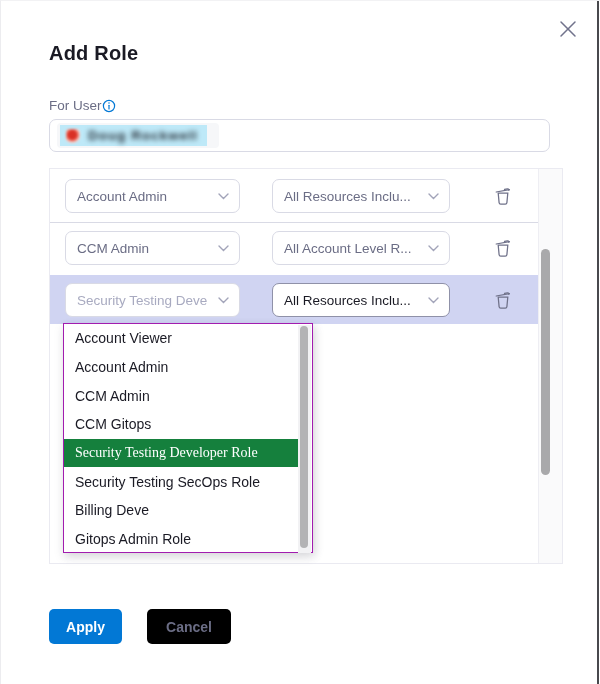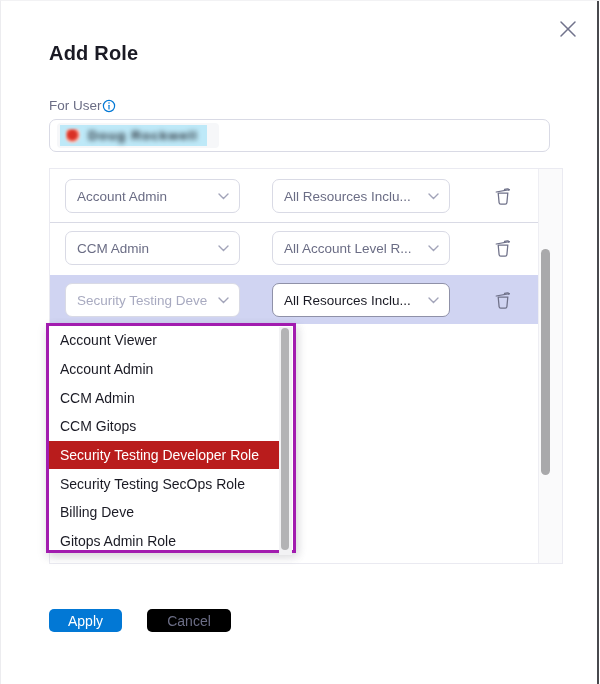--- a/index.html
+++ b/index.html
@@ -39,30 +39,30 @@
   .sel-role { left:15px; width:175px; }
   .sel-res  { left:222px; width:178px; }
   .r1 { top:10px; } .r2 { top:62px; } .r3 { top:114px; }
   .placeholder-text { color:#A8AAC0; }
   .dark-border { border-color:#8F91A8; }
   .dark-text { color:#1A1A24; }
 
   .trash { position:absolute; left:444px; width:18px; height:20px; cursor:pointer; }
   .t1 { top:17px; } .t2 { top:69px; } .t3 { top:121px; }
 
-  .menu { position:absolute; left:45px; top:322px; width:250px; height:230px; background:#fff;
-          border:3px solid #a21caf; box-shadow:0 4px 10px rgba(40,41,61,.10), 3px 3px 8px rgba(96,97,112,.14); }
+  .menu { position:absolute; left:62px; top:322px; width:250px; height:230px; background:#fff;
+          border:1px solid #a21caf; box-shadow:0 4px 10px rgba(40,41,61,.10), 3px 3px 8px rgba(96,97,112,.14); }
   .opt { height:28.7px; display:flex; align-items:center; padding-left:11px; font-size:14px; color:#1A1A24;
          width:234px; white-space:nowrap; overflow:hidden; cursor:pointer; }
-  .opt.sel { background:#b91c1c; color:#fff; }
+  .opt.sel { background:#15803d; color:#fff;font-family:Liberation Serif, serif; }
   .menu-track { position:absolute; right:1px; top:1px; width:13px; height:228px; background:#F2F2F4; }
   .menu-thumb { position:absolute; right:4px; top:2px; width:8px; height:222px; background:#B3B3B5; border-radius:4px; }
 
-  .btn { position:absolute; top:608px; height:23px; border:none; border-radius:5px; font-family:"Liberation Sans",sans-serif;
-         font-size:14px; font-weight:normal; cursor:pointer; }
+  .btn { position:absolute; top:608px; height:35px; border:none; border-radius:5px; font-family:"Liberation Sans",sans-serif;
+         font-size:14px; font-weight:bold; cursor:pointer; }
   .btn-apply { left:48px; width:73px; background:#0278D5; color:#fff; }
   .btn-cancel { left:146px; width:84px; background:#000000; color:#6B6D85; }
 
   svg { display:block; }
 </style>
 </head>
 <body>
 
 <div class="modal">
   <div class="right-edge"></div>

